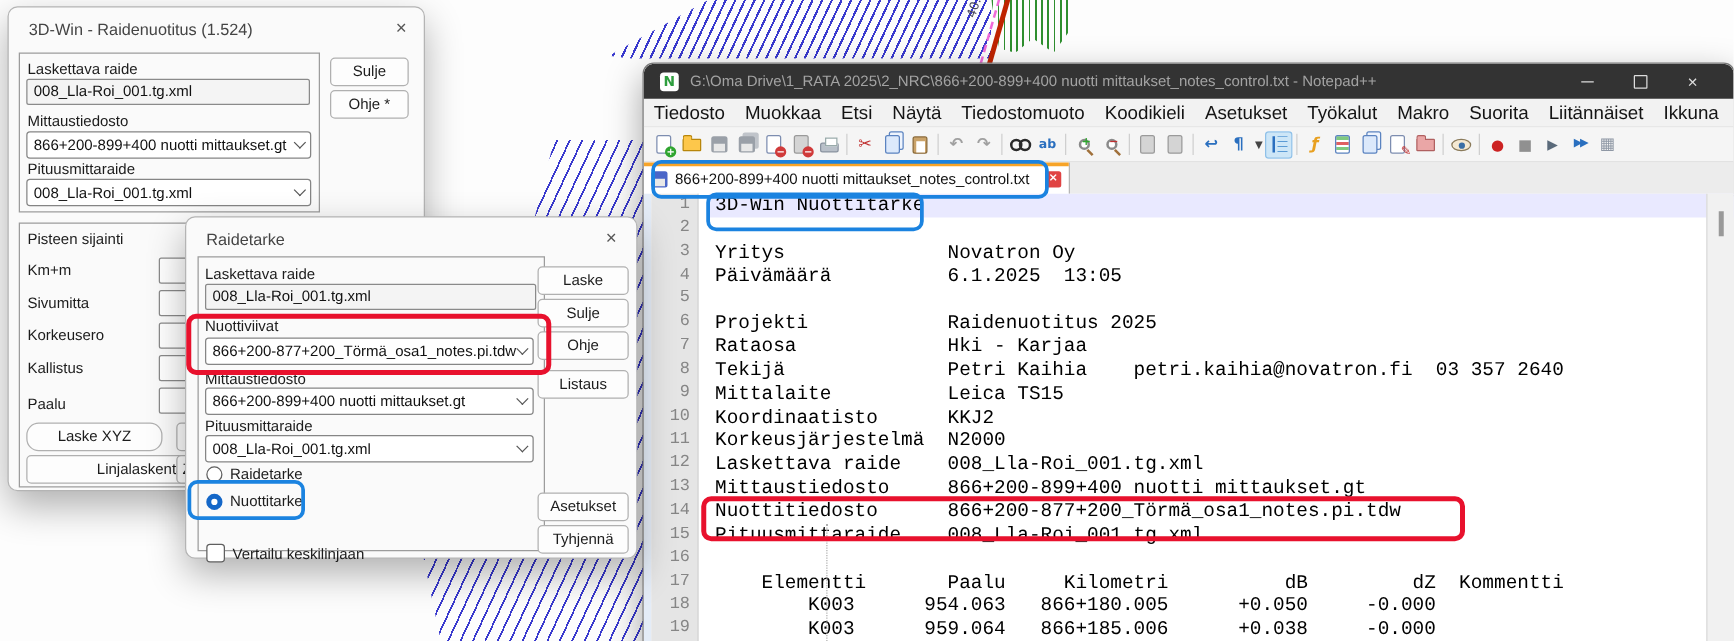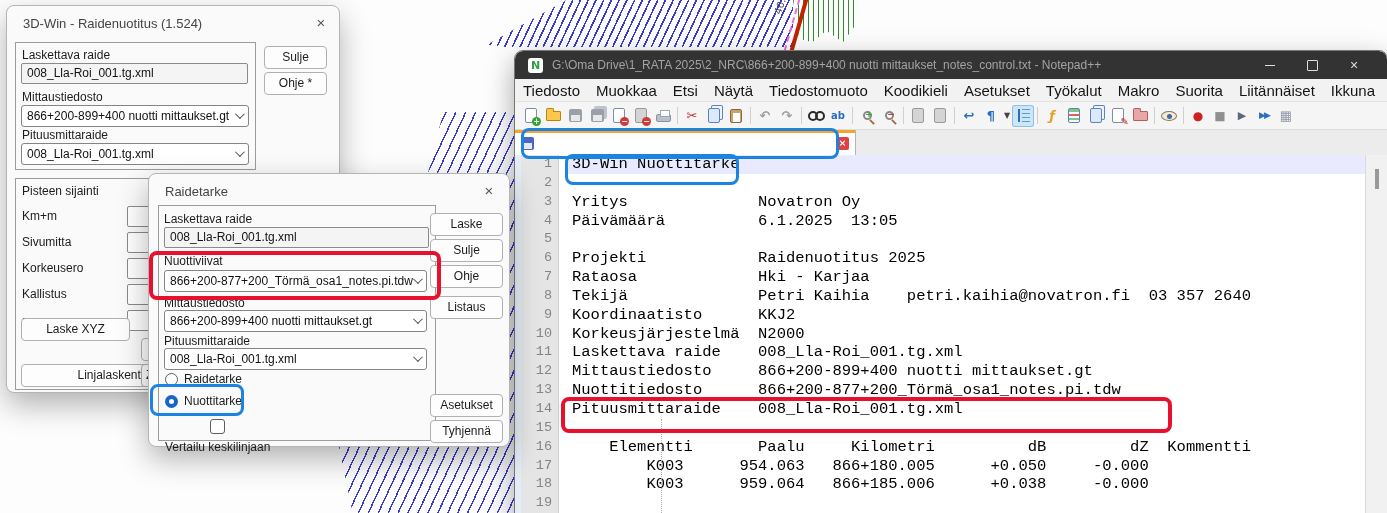--- a/index.html
+++ b/index.html
@@ -160,21 +160,21 @@
     <div class="lbl" style="left:15px;top:203px;">Km+m</div>
     <div class="lbl" style="left:15px;top:229px;">Sivumitta</div>
     <div class="lbl" style="left:15px;top:255px;">Korkeusero</div>
     <div class="lbl" style="left:15px;top:281px;">Kallistus</div>
     <div class="lbl" style="left:15px;top:310px;">Paalu</div>
     <div class="field" style="left:120px;top:200px;width:112px;background:#fff;"></div>
     <div class="field" style="left:120px;top:226px;width:112px;background:#fff;"></div>
     <div class="field" style="left:120px;top:252px;width:112px;background:#fff;"></div>
     <div class="field" style="left:120px;top:278px;width:112px;background:#fff;"></div>
     <div class="field" style="left:120px;top:304px;width:112px;background:#fff;"></div>
-    <div class="btn" style="left:14px;top:312px;width:107px;height:21px;line-height:21px;">Laske XYZ</div>
+    <div class="btn" style="left:14px;top:332px;width:107px;height:21px;line-height:21px;border-radius:10px;">Laske XYZ</div>
     <div class="btn" style="left:14px;top:358px;width:107px;height:21px;line-height:21px;padding-left:37px;">Linjalaskenta</div>
     <div class="btn" style="left:134px;top:332px;width:60px;height:21px;"></div>
     <div class="btn" style="left:134px;top:358px;width:60px;height:21px;line-height:21px;text-align:left;padding-left:4px;">Z</div>
   </div>
 
   <div class="dlg" style="left:148px;top:173px;width:360px;height:272px;z-index:3;">
     <div class="dlg-title">Raidetarke</div>
     <div class="dlg-close" style="right:10px;">×</div>
 
     <div class="grp" style="left:9px;top:31px;width:276px;height:234px;"></div>
@@ -196,21 +196,21 @@
       <span class="chev"></span>
     </div>
     <div class="radio" style="left:16px;top:198px;">
       <span class="dot"></span>
       <span>Raidetarke</span>
     </div>
     <div class="radio sel" style="left:16px;top:220px;">
       <span class="dot"></span>
       <span>Nuottitarke</span>
     </div>
-    <div class="checkbox" style="left:16px;top:245px;flex-direction:column;">
+    <div class="checkbox" style="left:16px;top:261px;">
       <span class="box"></span>
       <span>Vertailu keskilinjaan</span>
     </div>
 
     <div class="btn" style="left:281px;top:39px;width:71px;height:21px;line-height:21px;">Laske</div>
     <div class="btn" style="left:281px;top:65px;width:71px;height:21px;line-height:21px;">Sulje</div>
     <div class="btn" style="left:281px;top:91px;width:71px;height:21px;line-height:21px;">Ohje</div>
     <div class="btn" style="left:281px;top:122px;width:71px;height:21px;line-height:21px;">Listaus</div>
     <div class="btn" style="left:281px;top:220px;width:71px;height:21px;line-height:21px;">Asetukset</div>
     <div class="btn" style="left:281px;top:246px;width:71px;height:21px;line-height:21px;">Tyhjennä</div>
@@ -370,20 +370,21 @@
         </span>
       <span class="tbi">
           <span class="g" style="color:#8f98a5;">▦</span>
         </span>
     </div>
 
     <div class="npp-tabbar">
       <div class="tab-active">
         <div class="tab-accent"></div>
         <span class="ic floppy blue" style="flex:0 0 auto;"></span>
+        <span class="tab-label">866+200-899+400 nuotti mittaukset_notes_control.txt</span>
         <span class="tab-close">×</span>
       </div>
     </div>
 
     <div class="npp-editor">
       <div class="bm-margin"></div>
       <div class="gutter">
         <span>1</span>
           <span>2</span>
         <span>3</span>
@@ -407,20 +408,21 @@
       <div class="fold-margin"></div>
       <div class="code">
         <div class="ed-line current">3D-Win Nuottitarke</div>
         <div class="ed-line"></div>
         <div class="ed-line">Yritys              Novatron Oy</div>
         <div class="ed-line">Päivämäärä          6.1.2025  13:05</div>
         <div class="ed-line"></div>
         <div class="ed-line">Projekti            Raidenuotitus 2025</div>
         <div class="ed-line">Rataosa             Hki - Karjaa</div>
         <div class="ed-line">Tekijä              Petri Kaihia    petri.kaihia@novatron.fi  03 357 2640</div>
+        <div class="ed-line">Mittalaite          Leica TS15</div>
         <div class="ed-line">Koordinaatisto      KKJ2</div>
         <div class="ed-line">Korkeusjärjestelmä  N2000</div>
         <div class="ed-line">Laskettava raide    008_Lla-Roi_001.tg.xml</div>
         <div class="ed-line">Mittaustiedosto     866+200-899+400 nuotti mittaukset.gt</div>
         <div class="ed-line">Nuottitiedosto      866+200-877+200_Törmä_osa1_notes.pi.tdw</div>
         <div class="ed-line">Pituusmittaraide    008_Lla-Roi_001.tg.xml</div>
         <div class="ed-line"></div>
         <div class="ed-line">    Elementti       Paalu     Kilometri          dB         dZ  Kommentti</div>
         <div class="ed-line">        K003      954.063   866+180.005      +0.050     -0.000</div>
         <div class="ed-line">        K003      959.064   866+185.006      +0.038     -0.000</div>

